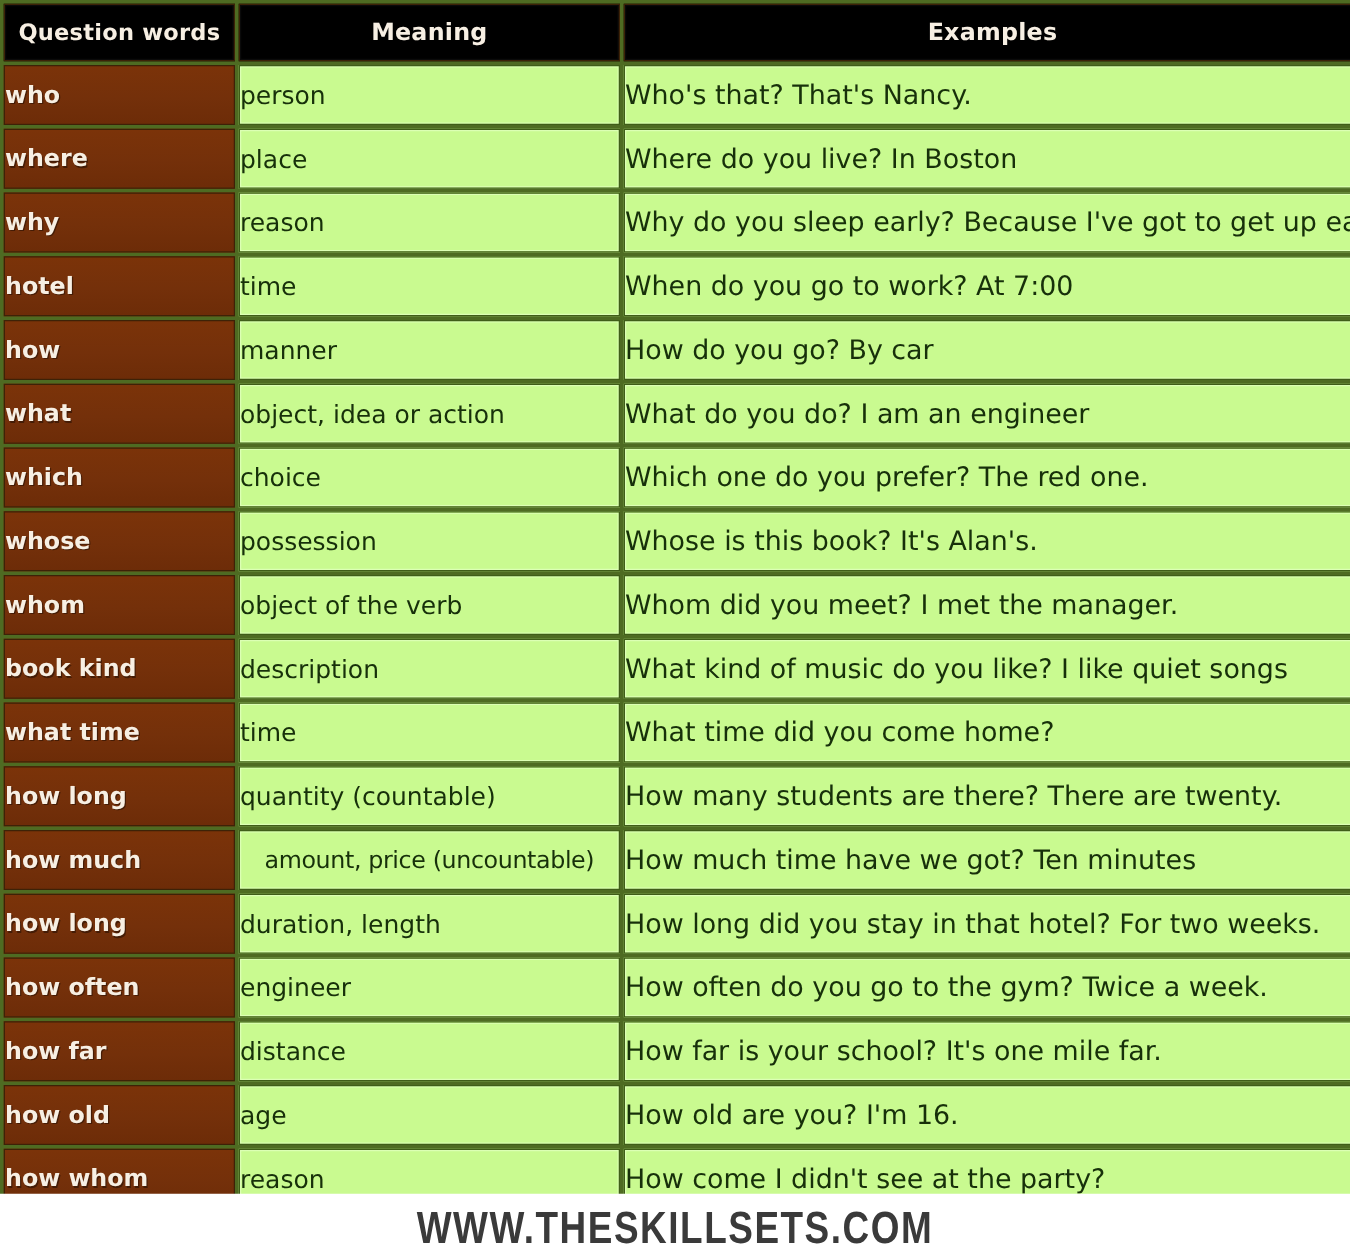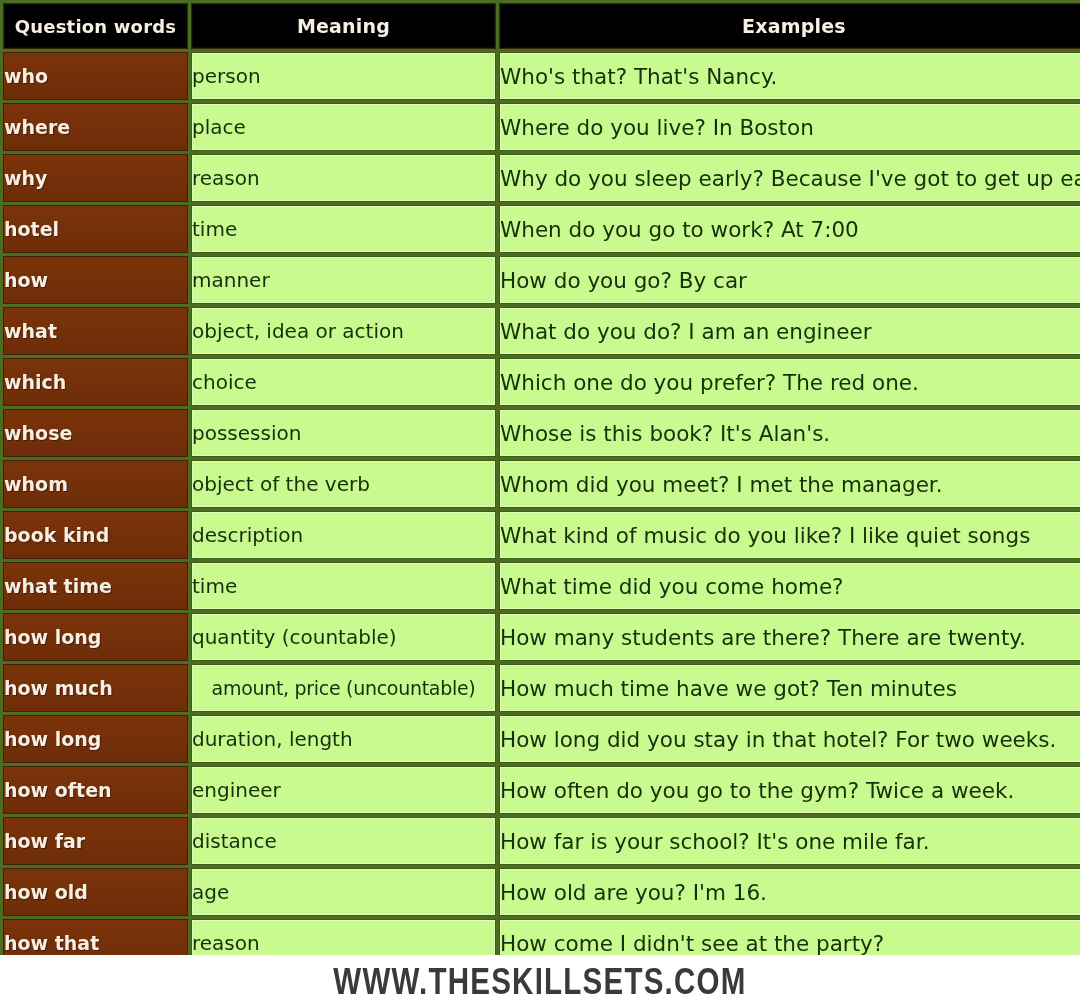--- a/index.html
+++ b/index.html
@@ -246,21 +246,21 @@
             <td class="word">how far</td>
             <td class="green mean">distance</td>
             <td class="green exam">How far is your school? It's one mile far.</td>
           </tr>
           <tr>
             <td class="word">how old</td>
             <td class="green mean">age</td>
             <td class="green exam">How old are you? I'm 16.</td>
           </tr>
           <tr>
-            <td class="word">how that</td>
+            <td class="word">how whom</td>
             <td class="green mean">reason</td>
             <td class="green exam">How come I didn't see at the party?</td>
           </tr>
         </tbody>
     </table>
   </div>
 
   <div class="footer">
     <div class="footer-text">WWW.THESKILLSETS.COM</div>
   </div>

